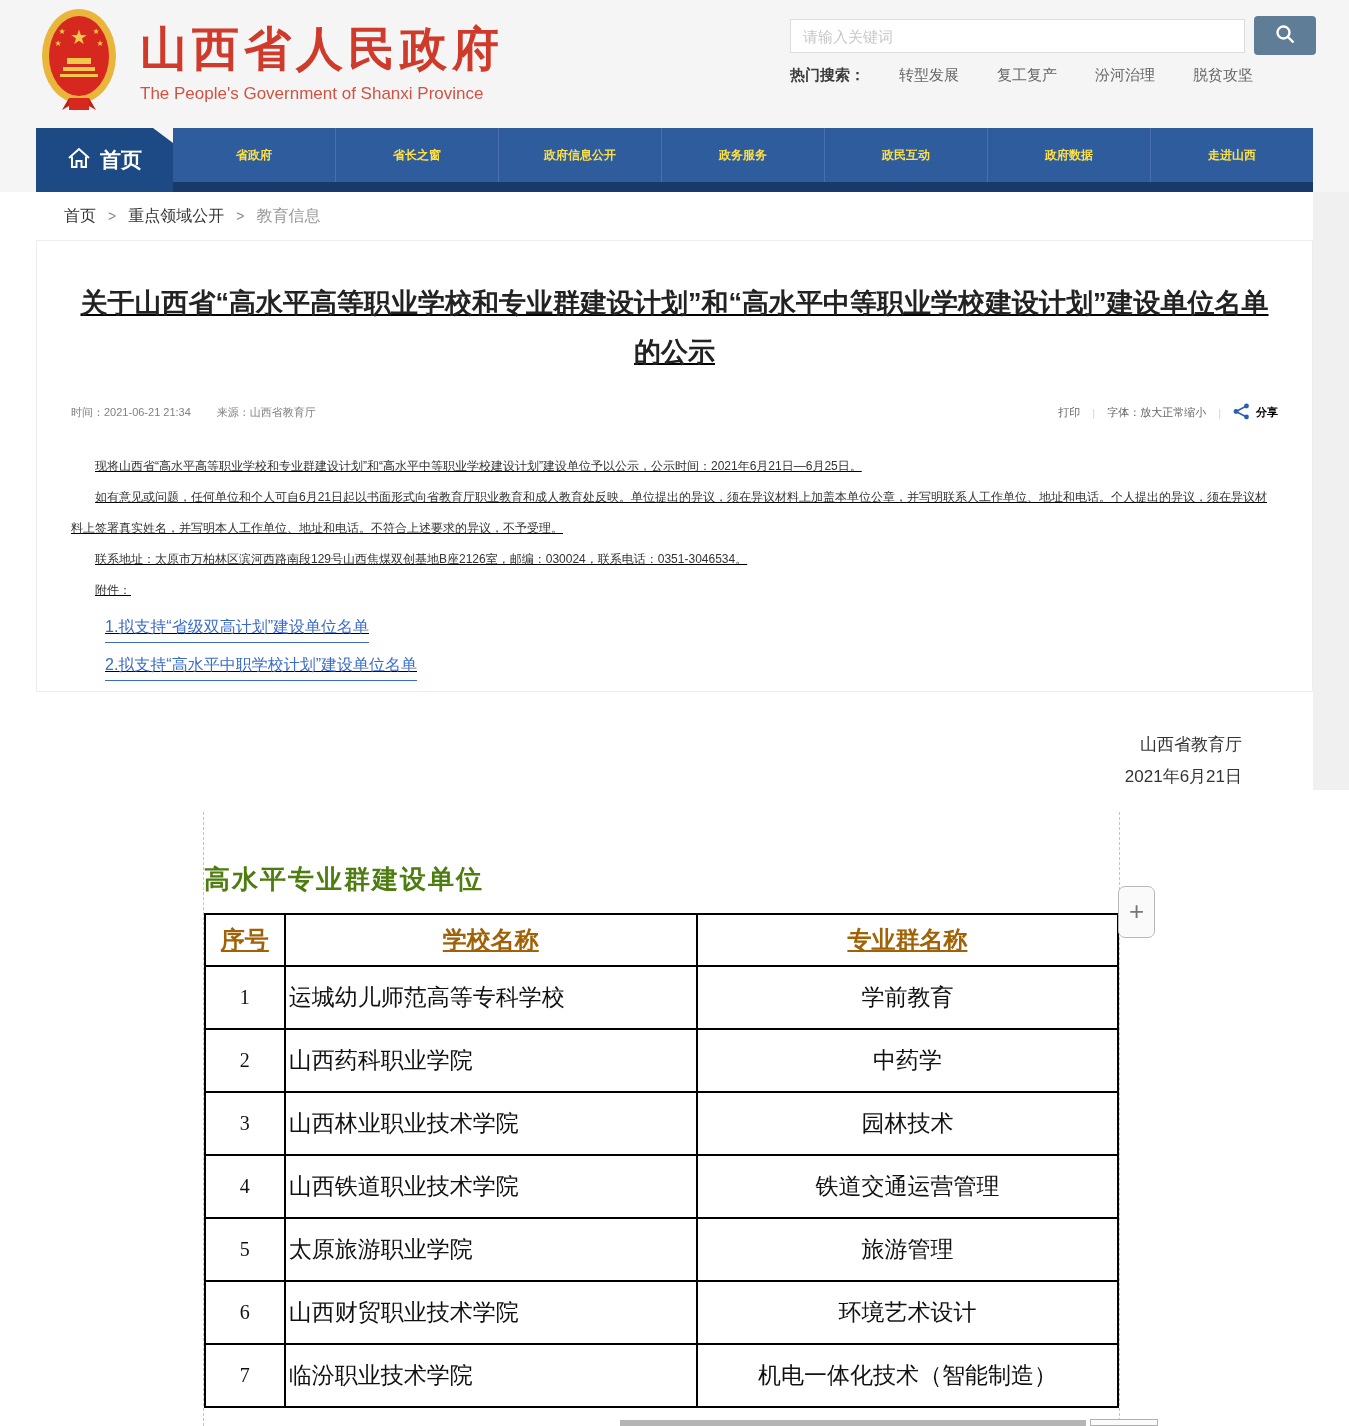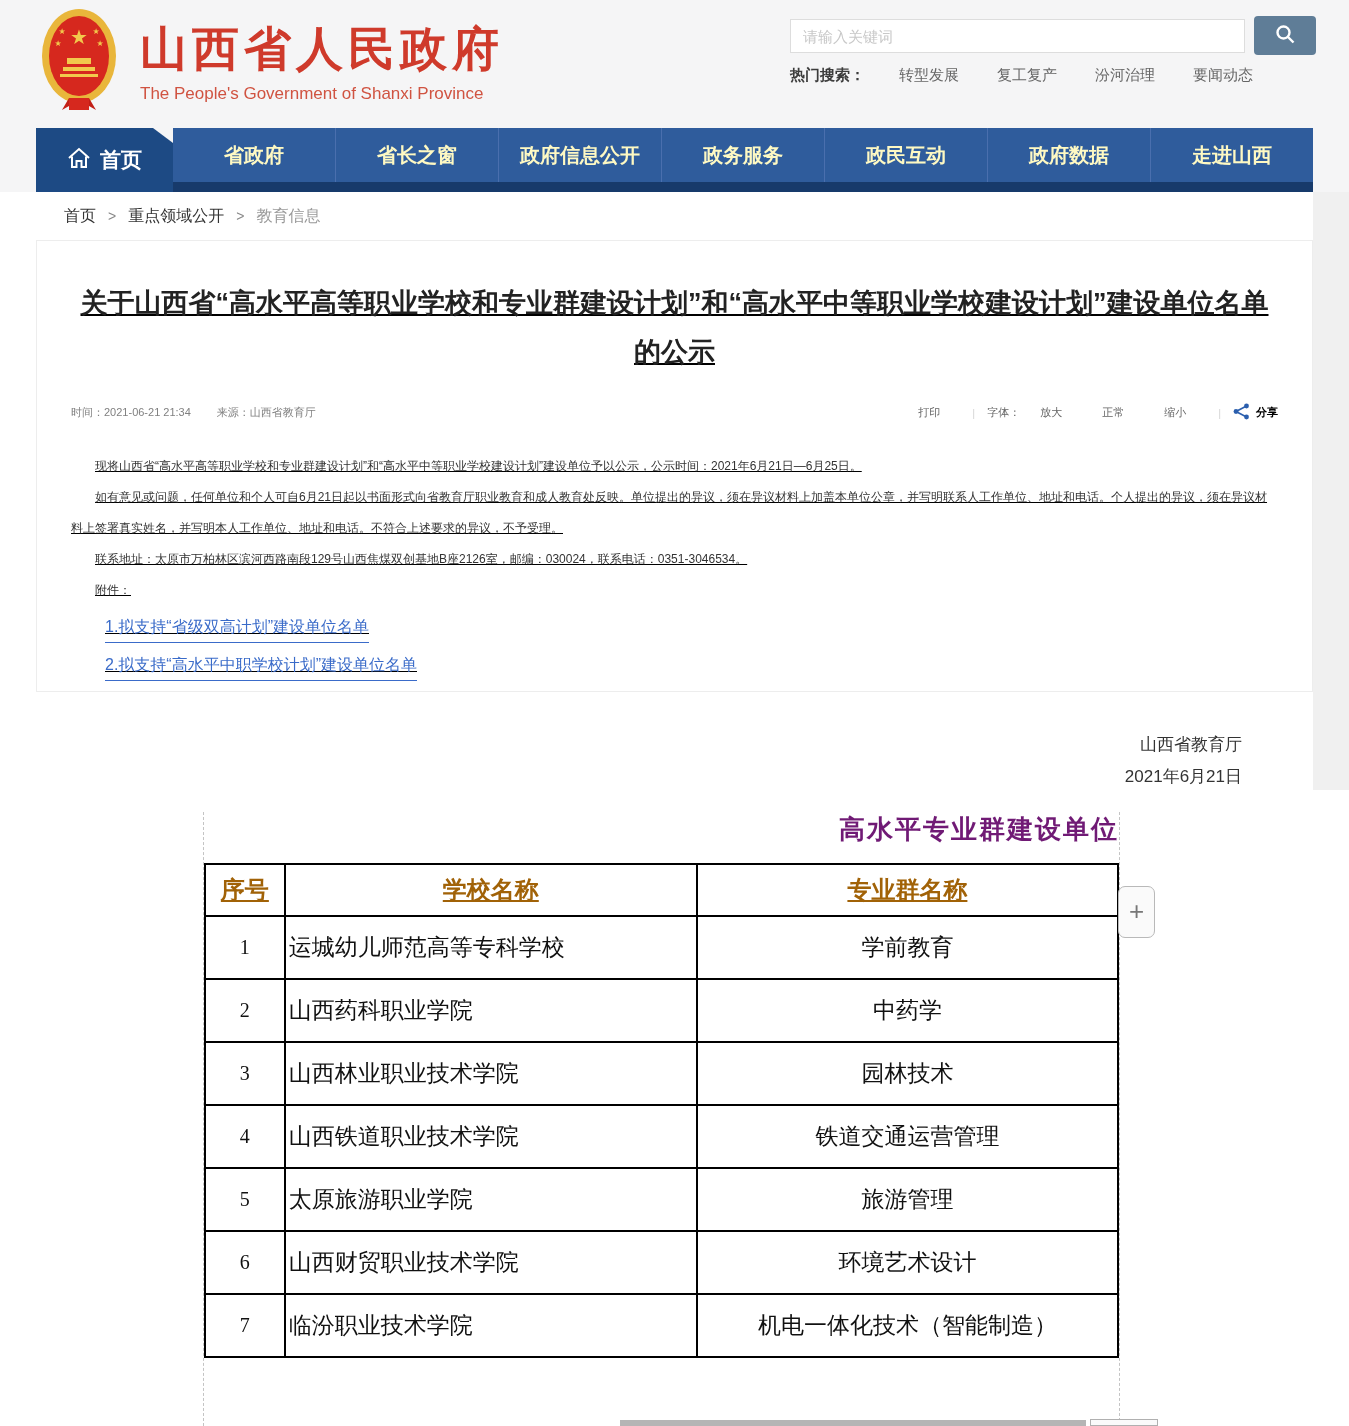--- a/index.html
+++ b/index.html
@@ -24,22 +24,22 @@
   .hot-link { color:#666; text-decoration:none; margin-right:22px; }
 
   
   .nav-band { background:#f5f5f6; }
   .nav { display:flex; margin:0 36px; height:64px; }
   .nav-home { width:137px; height:64px; background:#1d4a84; color:#fff; display:flex;
               align-items:center; justify-content:center; gap:9px; font-size:21px; font-weight:bold;
               clip-path:polygon(0 0,117px 0,100% 15px,100% 100%,0 100%); cursor:pointer; }
   .nav-right { flex:1; display:flex; flex-direction:column; }
   .nav-row { height:54px; display:flex; background:#2f5c9c; }
-  .nav-item { flex:1; display:flex; align-items:center; justify-content:center; color:#fef9c3;
-              font-size:20px; font-weight:bold; cursor:pointer; border-left:1px solid #4a6fae; }
+  .nav-item { flex:1; display:flex; align-items:center; justify-content:center; color:#fde047;
+              font-size:12px; font-weight:bold; cursor:pointer; border-left:1px solid #4a6fae; }
   .nav-item:first-child { border-left:none; }
   .nav-strip { height:10px; background:#173a6b; }
 
   
   .content-band { position:relative; height:598px; background:#fff; }
   .right-gutter { position:absolute; right:0; top:0; width:36px; height:100%; background:#f0f0f0; }
   .breadcrumb { height:48px; display:flex; align-items:center; padding-left:64px;
                 font-size:16px; color:#333; }
   .crumb { color:#333; text-decoration:none; cursor:pointer; }
   .crumb-sep { color:#888; margin:0 12px; font-size:14px; }
@@ -47,37 +47,37 @@
 
   .article-panel { position:relative; margin:0 36px; height:452px; background:#fff;
                    border:1px solid #ededed;text-decoration:underline; }
   .article-title { margin:38px auto 0; width:1200px; text-align:center; font-size:27px;
                    font-weight:bold; color:#222; line-height:49px; }
   .meta-row { position:relative; margin:26px 34px 0; height:24px; font-size:11px; color:#808080; }
   .meta-left { position:absolute; left:0; top:2px; }
   .meta-left .sep { display:inline-block; width:26px; }
   .meta-right { position:absolute; right:0; top:0; display:flex; align-items:center; color:#666; }
   .meta-right .vbar { color:#d5d5d5; margin:0 12px; }
-  .meta-btn { color:#666; cursor:pointer; margin:0 20px; }
+  .meta-btn { color:#666; cursor:pointer; margin:0 0; }
   .share-wrap { display:flex; align-items:center; gap:6px; cursor:pointer; }
   .share-label { color:#000000; font-weight:bold; }
 
   .article-body { margin:24px 34px 0; font-size:12px; color:#333; line-height:31px; }
   .article-body p { text-indent:2em; }
   .attach-links { margin:6px 34px 0 68px; }
   .attach-link { display:table; font-size:16px; color:#3a6bc9; text-decoration:none;
                  border-bottom:1px solid #3a6bc9; line-height:30px; margin-bottom:7px; cursor:pointer; }
   .signature { position:absolute; right:70px; top:488px; text-align:right; font-size:17px;
                color:#333; line-height:32px; }
 
   
   .doc-area { position:relative; height:636px; background:#fff; }
   .doc-viewport { position:absolute; left:203px; top:22px; width:917px; height:614px;
                   border-left:1px dashed #c4c4c4; border-right:1px dashed #c4c4c4; }
-  .doc-title { text-align:right; font-size:26px; font-weight:bold; color:#701a75;
+  .doc-title { margin-top:50px; text-align:left; font-size:26px; font-weight:bold; color:#4d7c0f;
                font-family:"Liberation Sans",sans-serif; letter-spacing:2px; }
   table.doc-table { width:100%; margin-top:16px; border-collapse:collapse;
                     font-family:"Liberation Serif","DejaVu Serif",serif; }
   .doc-table th, .doc-table td { border:2px solid #000; }
   .doc-table th { height:52px; font-size:24px; font-weight:bold; color:#a16207;text-decoration:underline; }
   .doc-table td { height:63px; font-size:23px; color:#111; text-align:center; }
   .doc-table td.cell-no { font-size:20px; }
   .doc-table td.cell-school { text-align:left; padding-left:3px; }
   .col-no { width:80px; } .col-school { width:414px; } .col-major { width:423px; }
 
@@ -120,21 +120,21 @@
           <line x1="14" y1="14" x2="19.5" y2="19.5"></line>
       </svg>
     </span>
   </button>
 
   <div class="hot-row">
     <span class="hot-label">热门搜索：</span>
     <a class="hot-link">转型发展</a>
     <a class="hot-link">复工复产</a>
     <a class="hot-link">汾河治理</a>
-    <a class="hot-link">要闻动态</a>
+    <a class="hot-link">脱贫攻坚</a>
   </div>
 </div>
 
 <div class="nav-band">
   <div class="nav">
     <div class="nav-home">
       <span>
         <svg width="24" height="22" viewBox="0 0 24 22" fill="none" stroke="#fff" stroke-width="2">
           <path d="M2 11 L12 2 L22 11"></path>
             <path d="M5 9.5 V20 H9.5 V14 H14.5 V20 H19 V9.5"></path>

